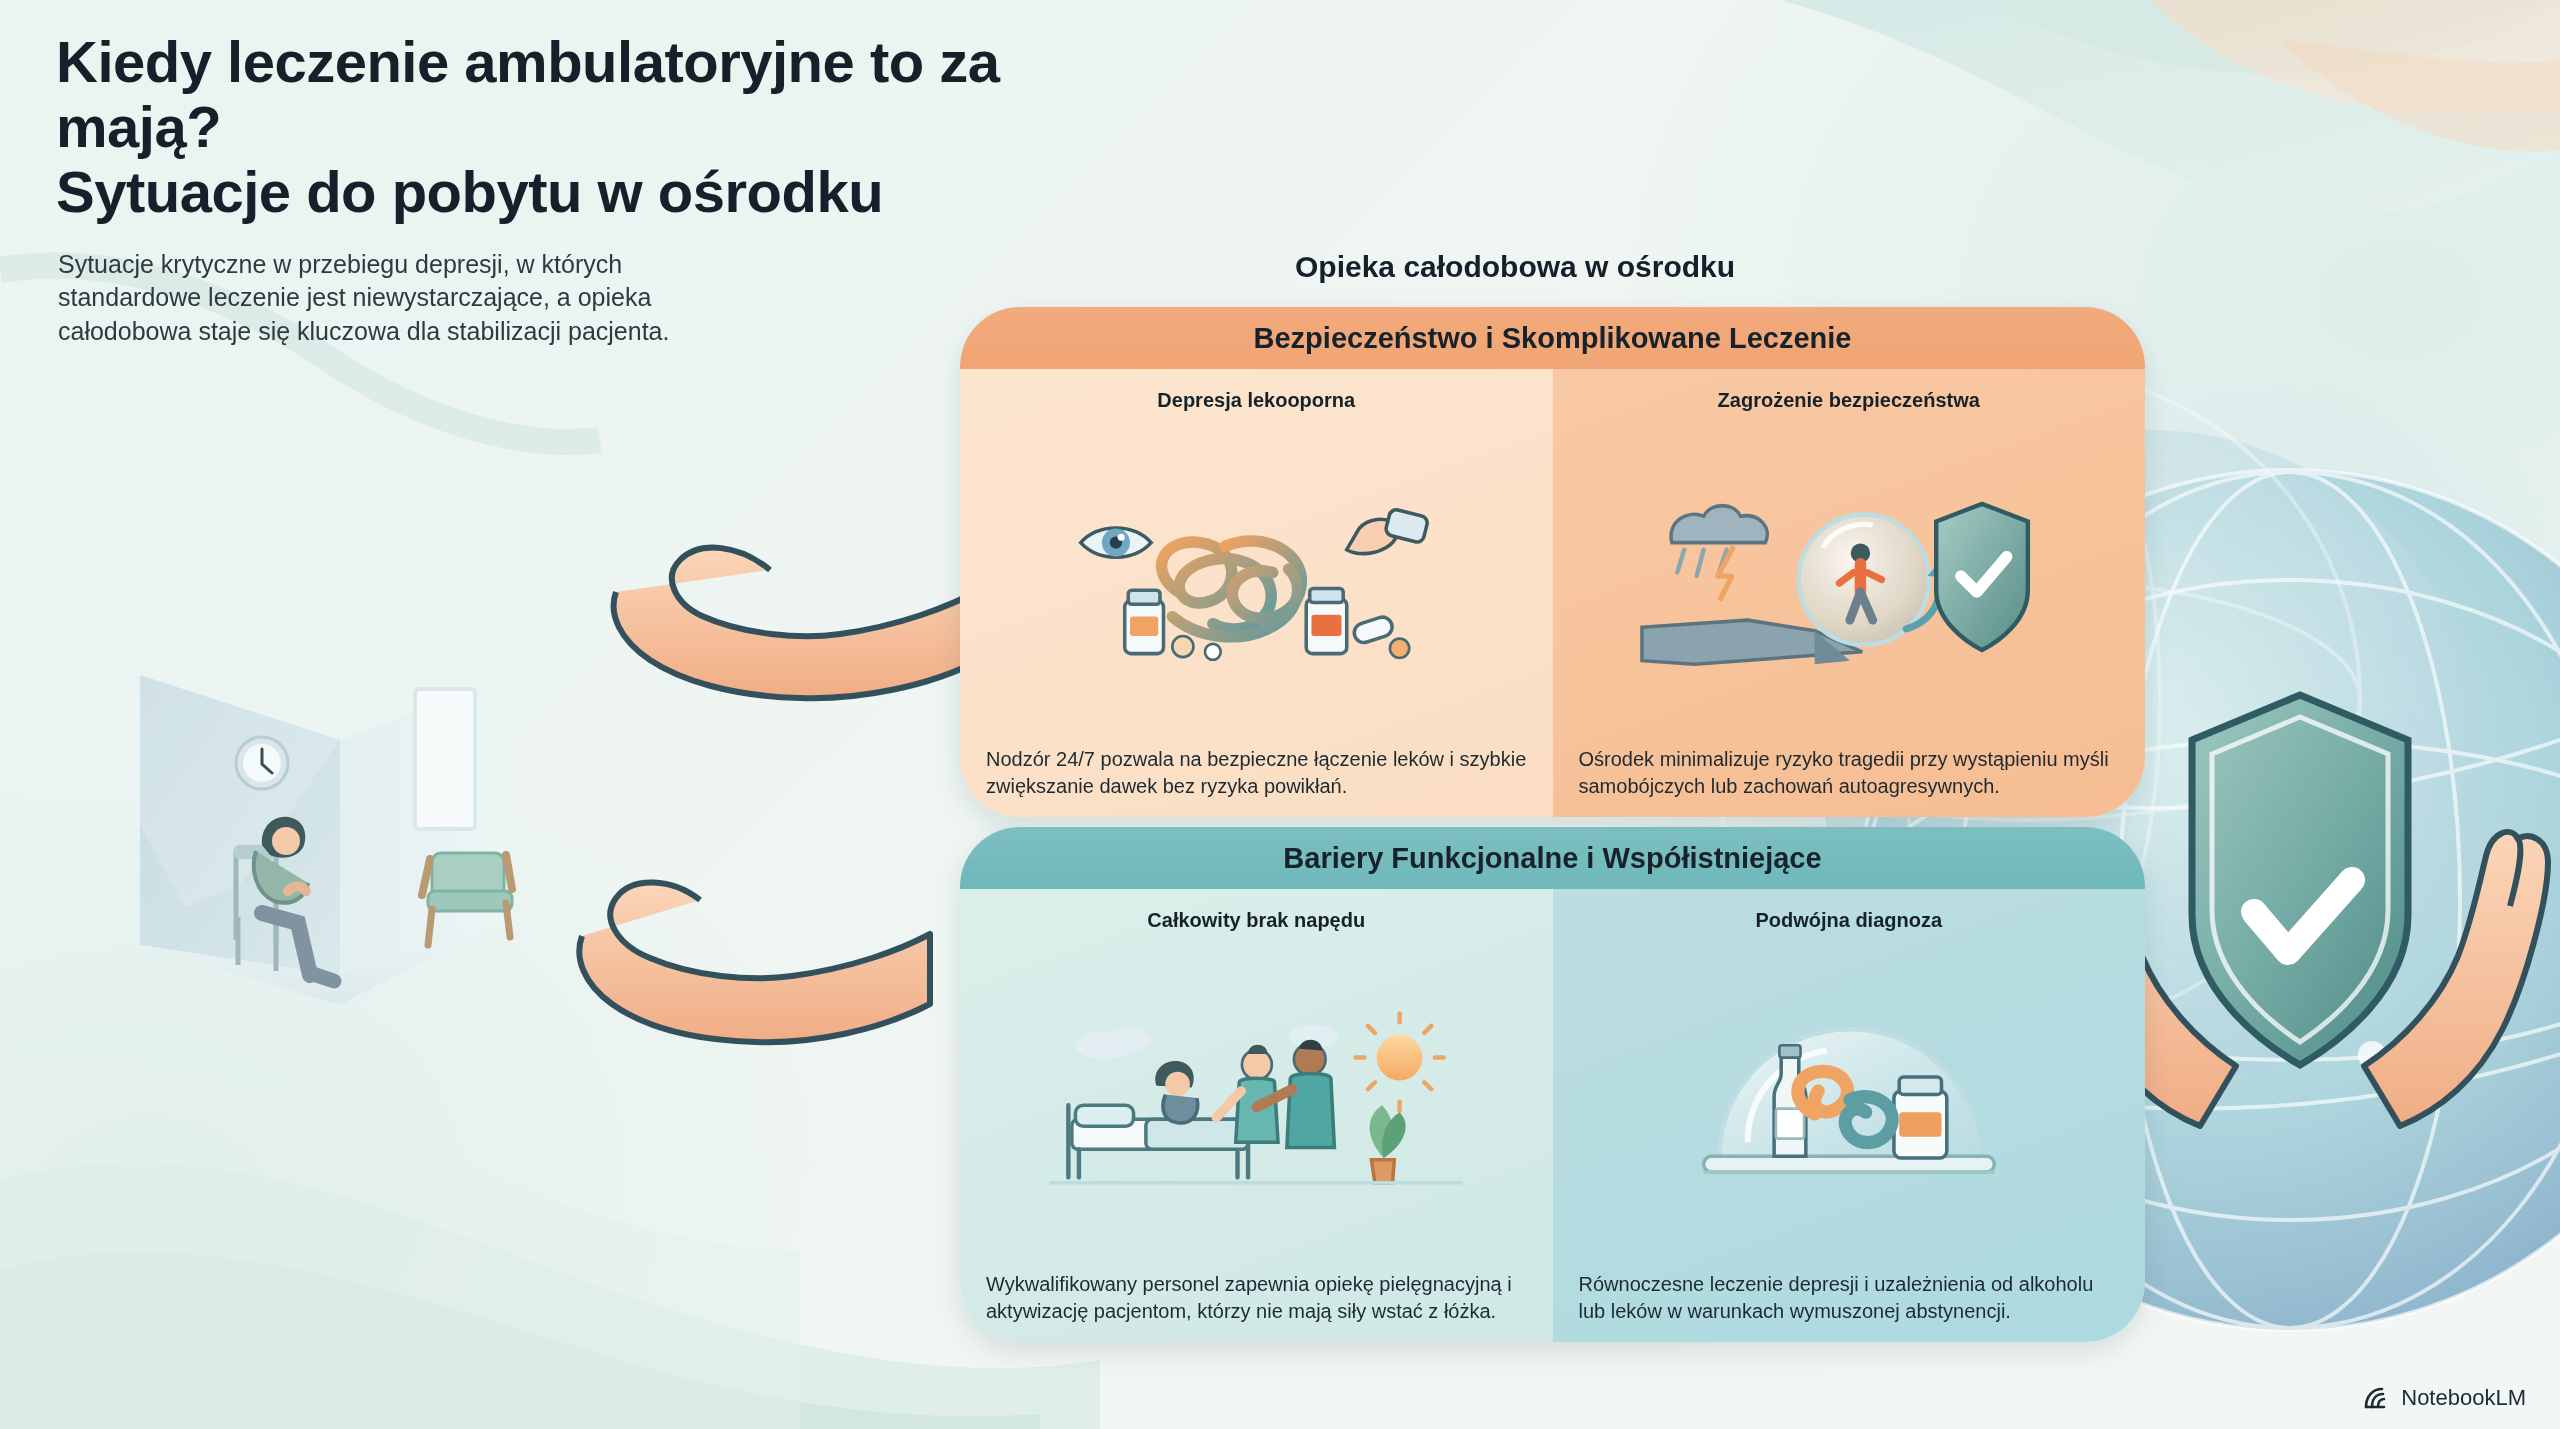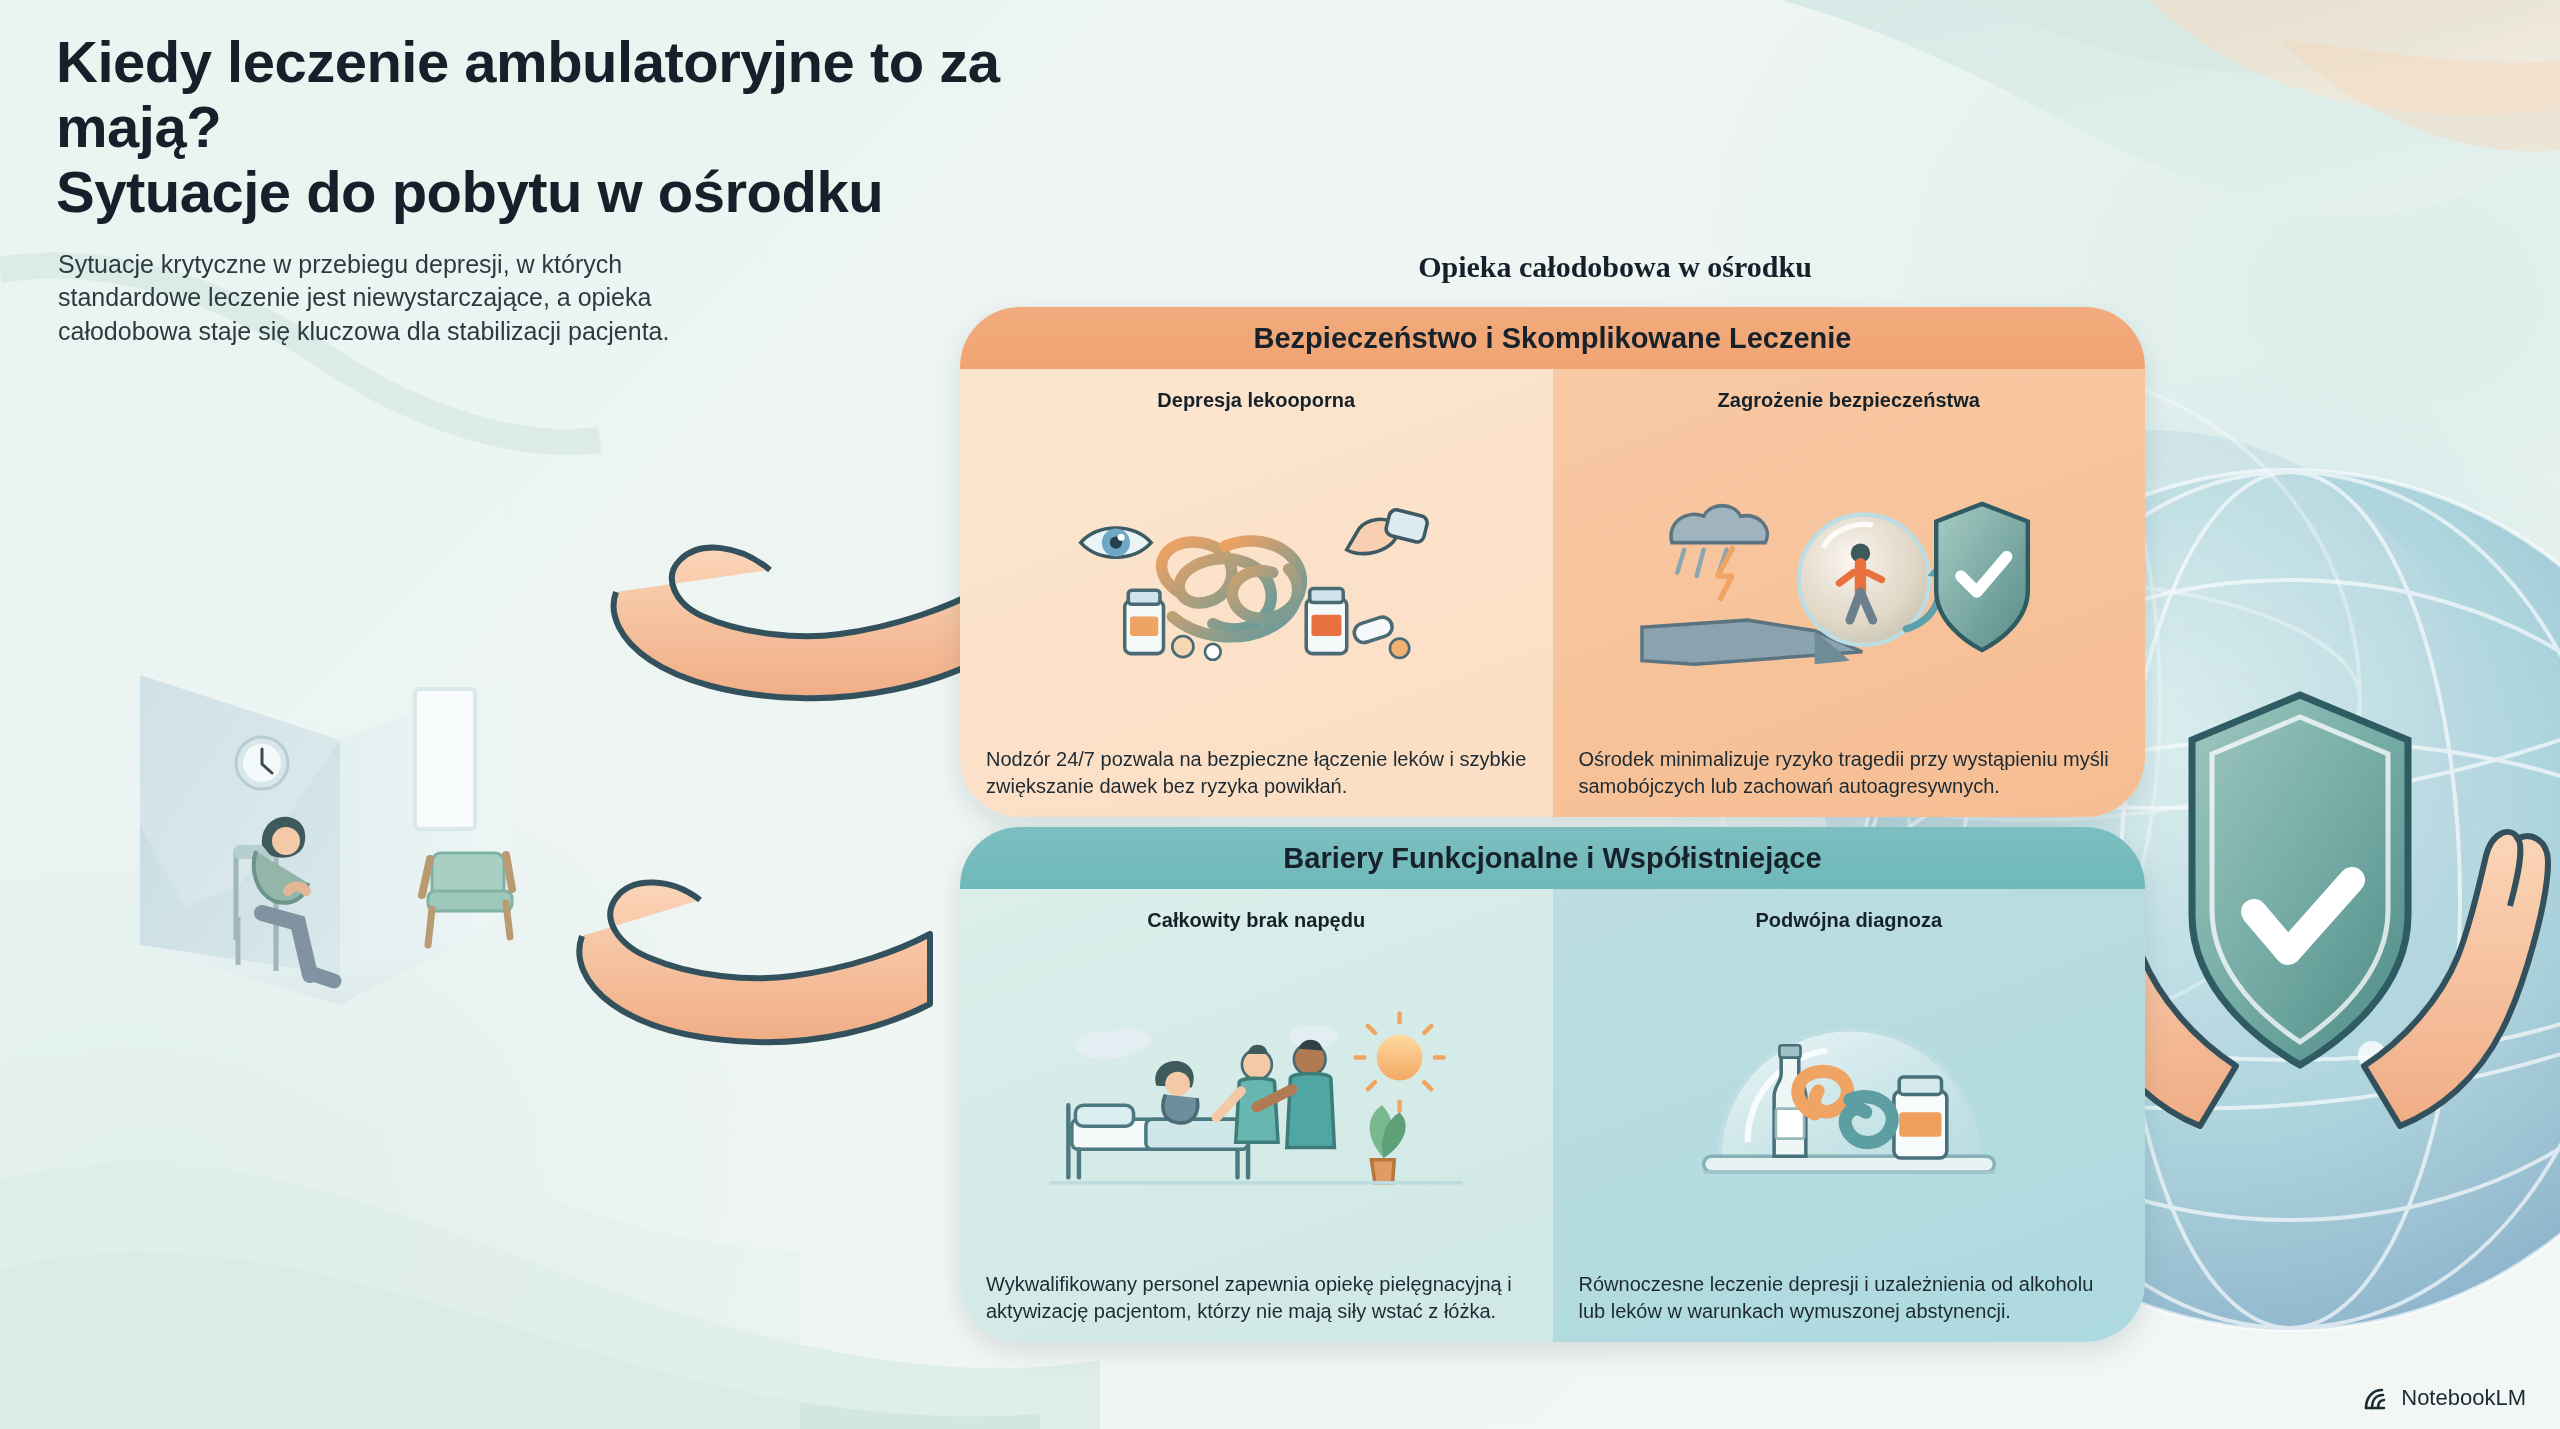--- a/index.html
+++ b/index.html
@@ -17,22 +17,22 @@
       linear-gradient(135deg,#eaf4f2 0%,#eef5f3 40%,#f2f7f5 100%);
   }
   
   .bgsvg{position:absolute;inset:0;width:2560px;height:1429px;pointer-events:none;}
   
   .title{position:absolute;left:56px;top:30px;width:1100px;
     font-size:58px;font-weight:bold;line-height:1.12;color:#15202b;letter-spacing:-.5px;}
   .title .l2{display:block;}
   .subtitle{position:absolute;left:58px;top:248px;width:640px;
     font-size:25px;line-height:1.33;color:#2c3a42;}
-  .panel-caption{position:absolute;left:1295px;top:250px;width:640px;text-align:center;
-    font-size:30px;font-weight:bold;color:#15202b;font-family:Liberation Serif, serif;}
+  .panel-caption{position:absolute;left:1295px;top:250px;width:640px;text-align:left;
+    font-size:30px;font-weight:bold;color:#15202b;}
   
   .panel{position:absolute;border-radius:60px;overflow:hidden;
      box-shadow:0 10px 26px rgba(40,70,80,.13);}
   #panel-orange{left:960px;top:307px;width:1185px;height:510px;}
   #panel-teal{left:960px;top:827px;width:1185px;height:515px;}
   .panel-header{height:62px;display:flex;align-items:center;justify-content:center;
      font-size:29px;font-weight:bold;color:#17222a;}
   #panel-orange .panel-header{background:linear-gradient(180deg,#f2ab7d 0%,#f0a473 100%);}
   #panel-teal  .panel-header{background:linear-gradient(180deg,#7dbfc0 0%,#6fb8ba 100%);}
   .panel-body{display:flex;height:calc(100% - 62px);}
@@ -43,21 +43,21 @@
   #panel-teal  .card.left {background:linear-gradient(160deg,#dbeeea 0%,#cfe8e6 100%);}
   #panel-teal  .card.right{background:linear-gradient(160deg,#bcdde1 0%,#addadf 100%);}
   .card-title{font-size:20px;font-weight:bold;color:#16222a;text-align:center;margin:4px 0 6px;}
   .card-art{flex:1 1 auto;width:100%;display:flex;align-items:center;justify-content:center;}
   .card-art svg{max-height:100%;}
   .card-text{font-size:20px;line-height:1.32;color:#1d2a32;margin-top:4px;}
   
   .tagline{position:absolute;left:2160px;top:1252px;width:400px;
      font-size:29px;font-weight:bold;line-height:1.3;color:#16222a;text-align:center;}
   
-  .watermark{position:absolute;right:34px;bottom:18px;display:flex;align-items:flex-end;gap:10px;
+  .watermark{position:absolute;right:34px;bottom:18px;display:flex;align-items:center;gap:10px;
      font-size:22px;color:#1b2b33;}
   .watermark svg{display:block;}
 </style>
 </head>
 <body>
 
 <div id="stage">
 
   <svg class="bgsvg" viewBox="0 0 2560 1429" preserveAspectRatio="none">
     <defs>

